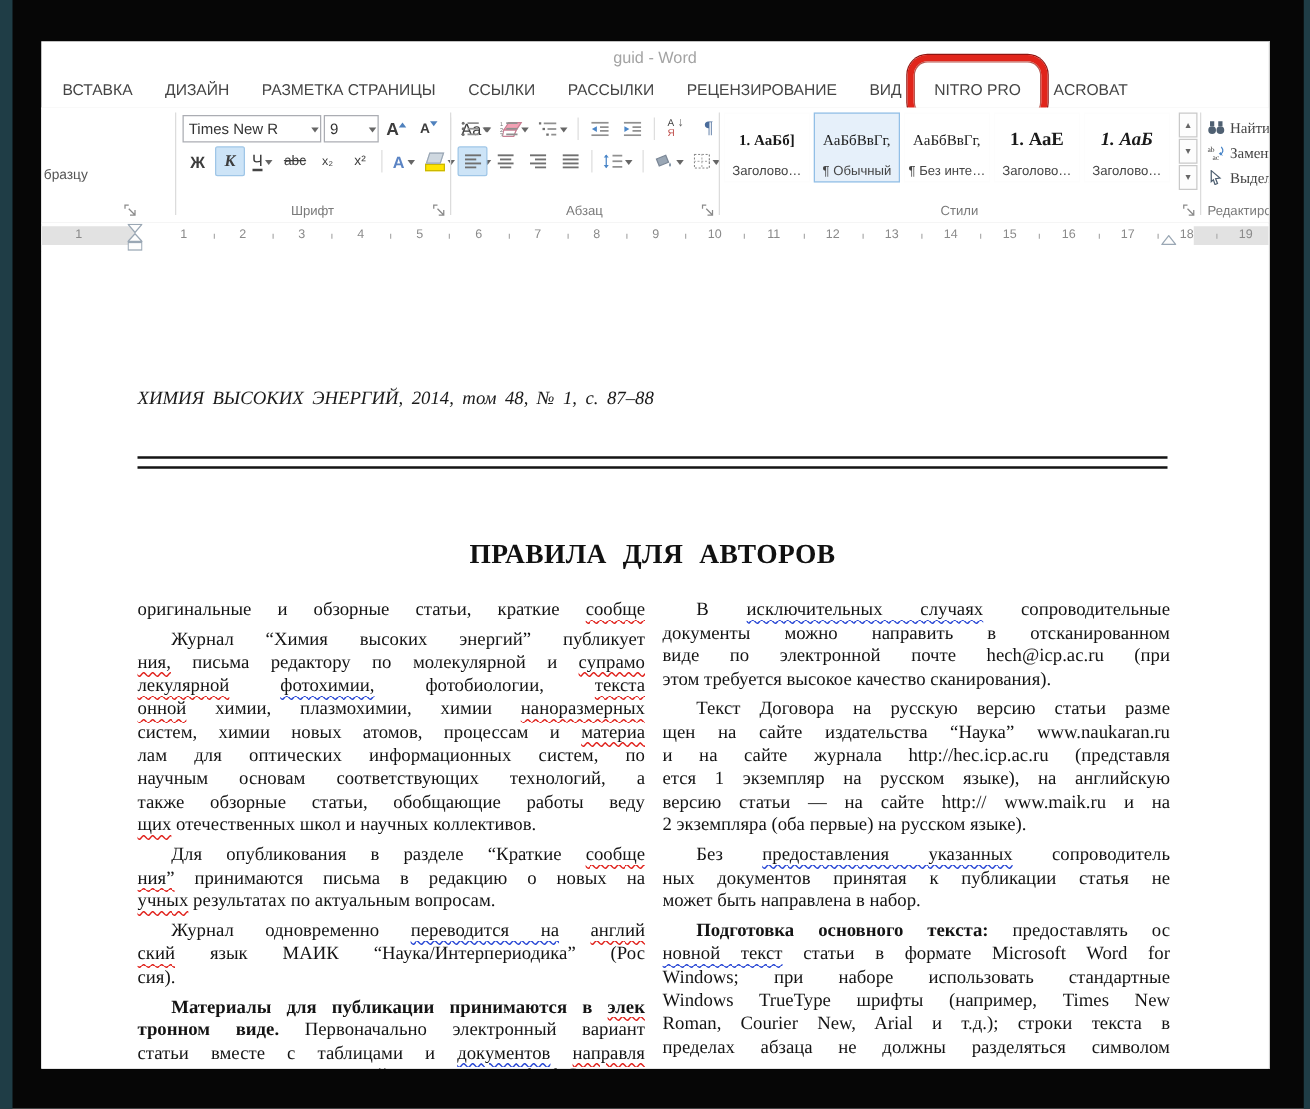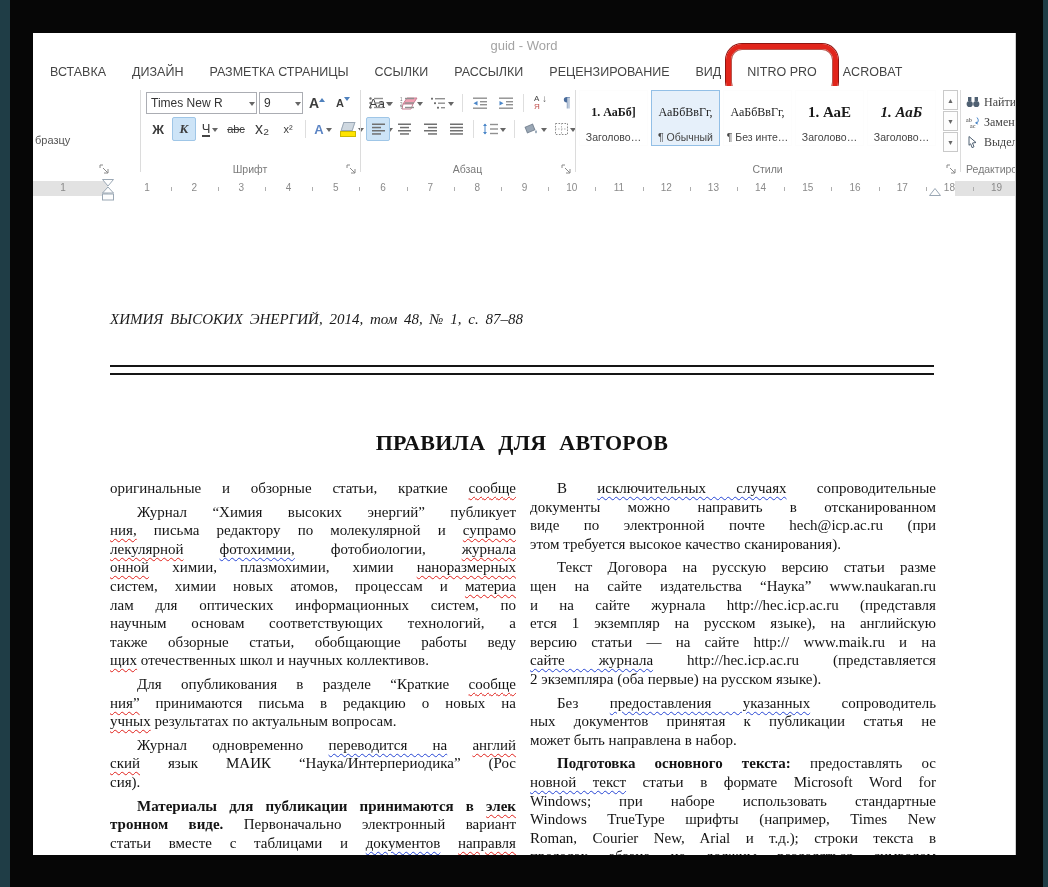--- a/index.html
+++ b/index.html
@@ -169,21 +169,21 @@
         </div>
       </div>
       <div class="rrow r2">
         <div class="rbtn bold-g">Ж</div>
         <div class="rbtn sel ital-g">К</div>
         <div class="rbtn">
             <span class="und-g">Ч</span>
             <span class="dd"></span>
           </div>
         <div class="rbtn strike-g">abc</div>
-        <div class="rbtn" style="font-size:16px">х₂</div>
+        <div class="rbtn" style="font-size:10px">х₂</div>
         <div class="rbtn" style="font-size:11px">х²</div>
         <div class="vdiv"></div>
         <div class="rbtn">
             <span class="eff-g">А</span>
             <span class="dd"></span>
           </div>
         <div class="rbtn">
           <span class="colstack">
               <span class="pen-g"></span>
               <span class="bar-y"></span>
@@ -469,21 +469,21 @@
 
   <div class="doc">
     <div class="runhead">ХИМИЯ ВЫСОКИХ ЭНЕРГИЙ, 2014, том 48, № 1, с. 87–88</div>
     <div class="dblrule"></div>
     <div class="doctitle">ПРАВИЛА ДЛЯ АВТОРОВ</div>
     <div class="cols">
       <div class="col">
           <div class="tline"><span>оригинальные и обзорные статьи, краткие </span><span class="sq-red">сообще</span></div>
           <div class="tline first"><span>Журнал “Химия высоких энергий” публикует</span></div>
           <div class="tline"><span class="sq-red">ния,</span><span> письма редактору по молекулярной и </span><span class="sq-red">супрамо</span></div>
-          <div class="tline"><span class="sq-red">лекулярной</span><span> </span><span class="sq-blue">фотохимии,</span><span> фотобиологии, </span><span class="sq-red">журнала</span></div>
+          <div class="tline"><span class="sq-red">лекулярной</span><span> </span><span class="sq-blue">фотохимии,</span><span> фотобиологии, </span><span class="sq-red">текста</span></div>
           <div class="tline"><span class="sq-red">онной</span><span> химии, плазмохимии, химии </span><span class="sq-red">наноразмерных</span></div>
           <div class="tline"><span>систем, химии новых атомов, процессам и </span><span class="sq-red">материа</span></div>
           <div class="tline"><span>лам для оптических информационных систем, по</span></div>
           <div class="tline"><span>научным основам соответствующих технологий, а</span></div>
           <div class="tline"><span>также обзорные статьи, обобщающие работы веду</span></div>
           <div class="tline lastl"><span class="sq-red">щих</span><span> отечественных школ и научных коллективов.</span></div>
           <div class="tline first"><span>Для опубликования в разделе “Краткие </span><span class="sq-red">сообще</span></div>
           <div class="tline"><span class="sq-red">ния”</span><span> принимаются письма в редакцию о новых на</span></div>
           <div class="tline lastl"><span class="sq-red">учных</span><span> результатах по актуальным вопросам.</span></div>
           <div class="tline first"><span>Журнал одновременно </span><span class="sq-blue">переводится на</span><span> </span><span class="sq-red">англий</span></div>
@@ -497,21 +497,20 @@
       <div class="col">
           <div class="tline first"><span>В </span><span class="sq-blue">исключительных случаях</span><span> сопроводительные</span></div>
           <div class="tline"><span>документы можно направить в отсканированном</span></div>
           <div class="tline"><span>виде по электронной почте hech@icp.ac.ru (при</span></div>
           <div class="tline lastl"><span>этом требуется высокое качество сканирования).</span></div>
           <div class="tline first"><span>Текст Договора на русскую версию статьи разме</span></div>
           <div class="tline"><span>щен на сайте издательства “Наука” www.naukaran.ru</span></div>
           <div class="tline"><span>и на сайте журнала http://hec.icp.ac.ru (представля</span></div>
           <div class="tline"><span>ется 1 экземпляр на русском языке), на английскую</span></div>
           <div class="tline"><span>версию статьи — на сайте http:// www.maik.ru и на</span></div>
-          <div class="tline"><span class="sq-blue">сайте журнала</span><span> http://hec.icp.ac.ru (представляется</span></div>
           <div class="tline lastl"><span>2 экземпляра (оба первые) на русском языке).</span></div>
           <div class="tline first"><span>Без </span><span class="sq-blue">предоставления указанных</span><span> сопроводитель</span></div>
           <div class="tline"><span>ных документов принятая к публикации статья не</span></div>
           <div class="tline lastl"><span>может быть направлена в набор.</span></div>
           <div class="tline first"><span class="b">Подготовка основного текста:</span><span> предоставлять ос</span></div>
           <div class="tline"><span class="sq-blue">новной текст</span><span> статьи в формате Microsoft Word for</span></div>
           <div class="tline"><span>Windows; при наборе использовать стандартные</span></div>
           <div class="tline"><span>Windows TrueType шрифты (например, Times New</span></div>
           <div class="tline"><span>Roman, Courier New, Arial и т.д.); строки текста в</span></div>
           <div class="tline"><span>пределах абзаца не должны разделяться символом</span></div>

